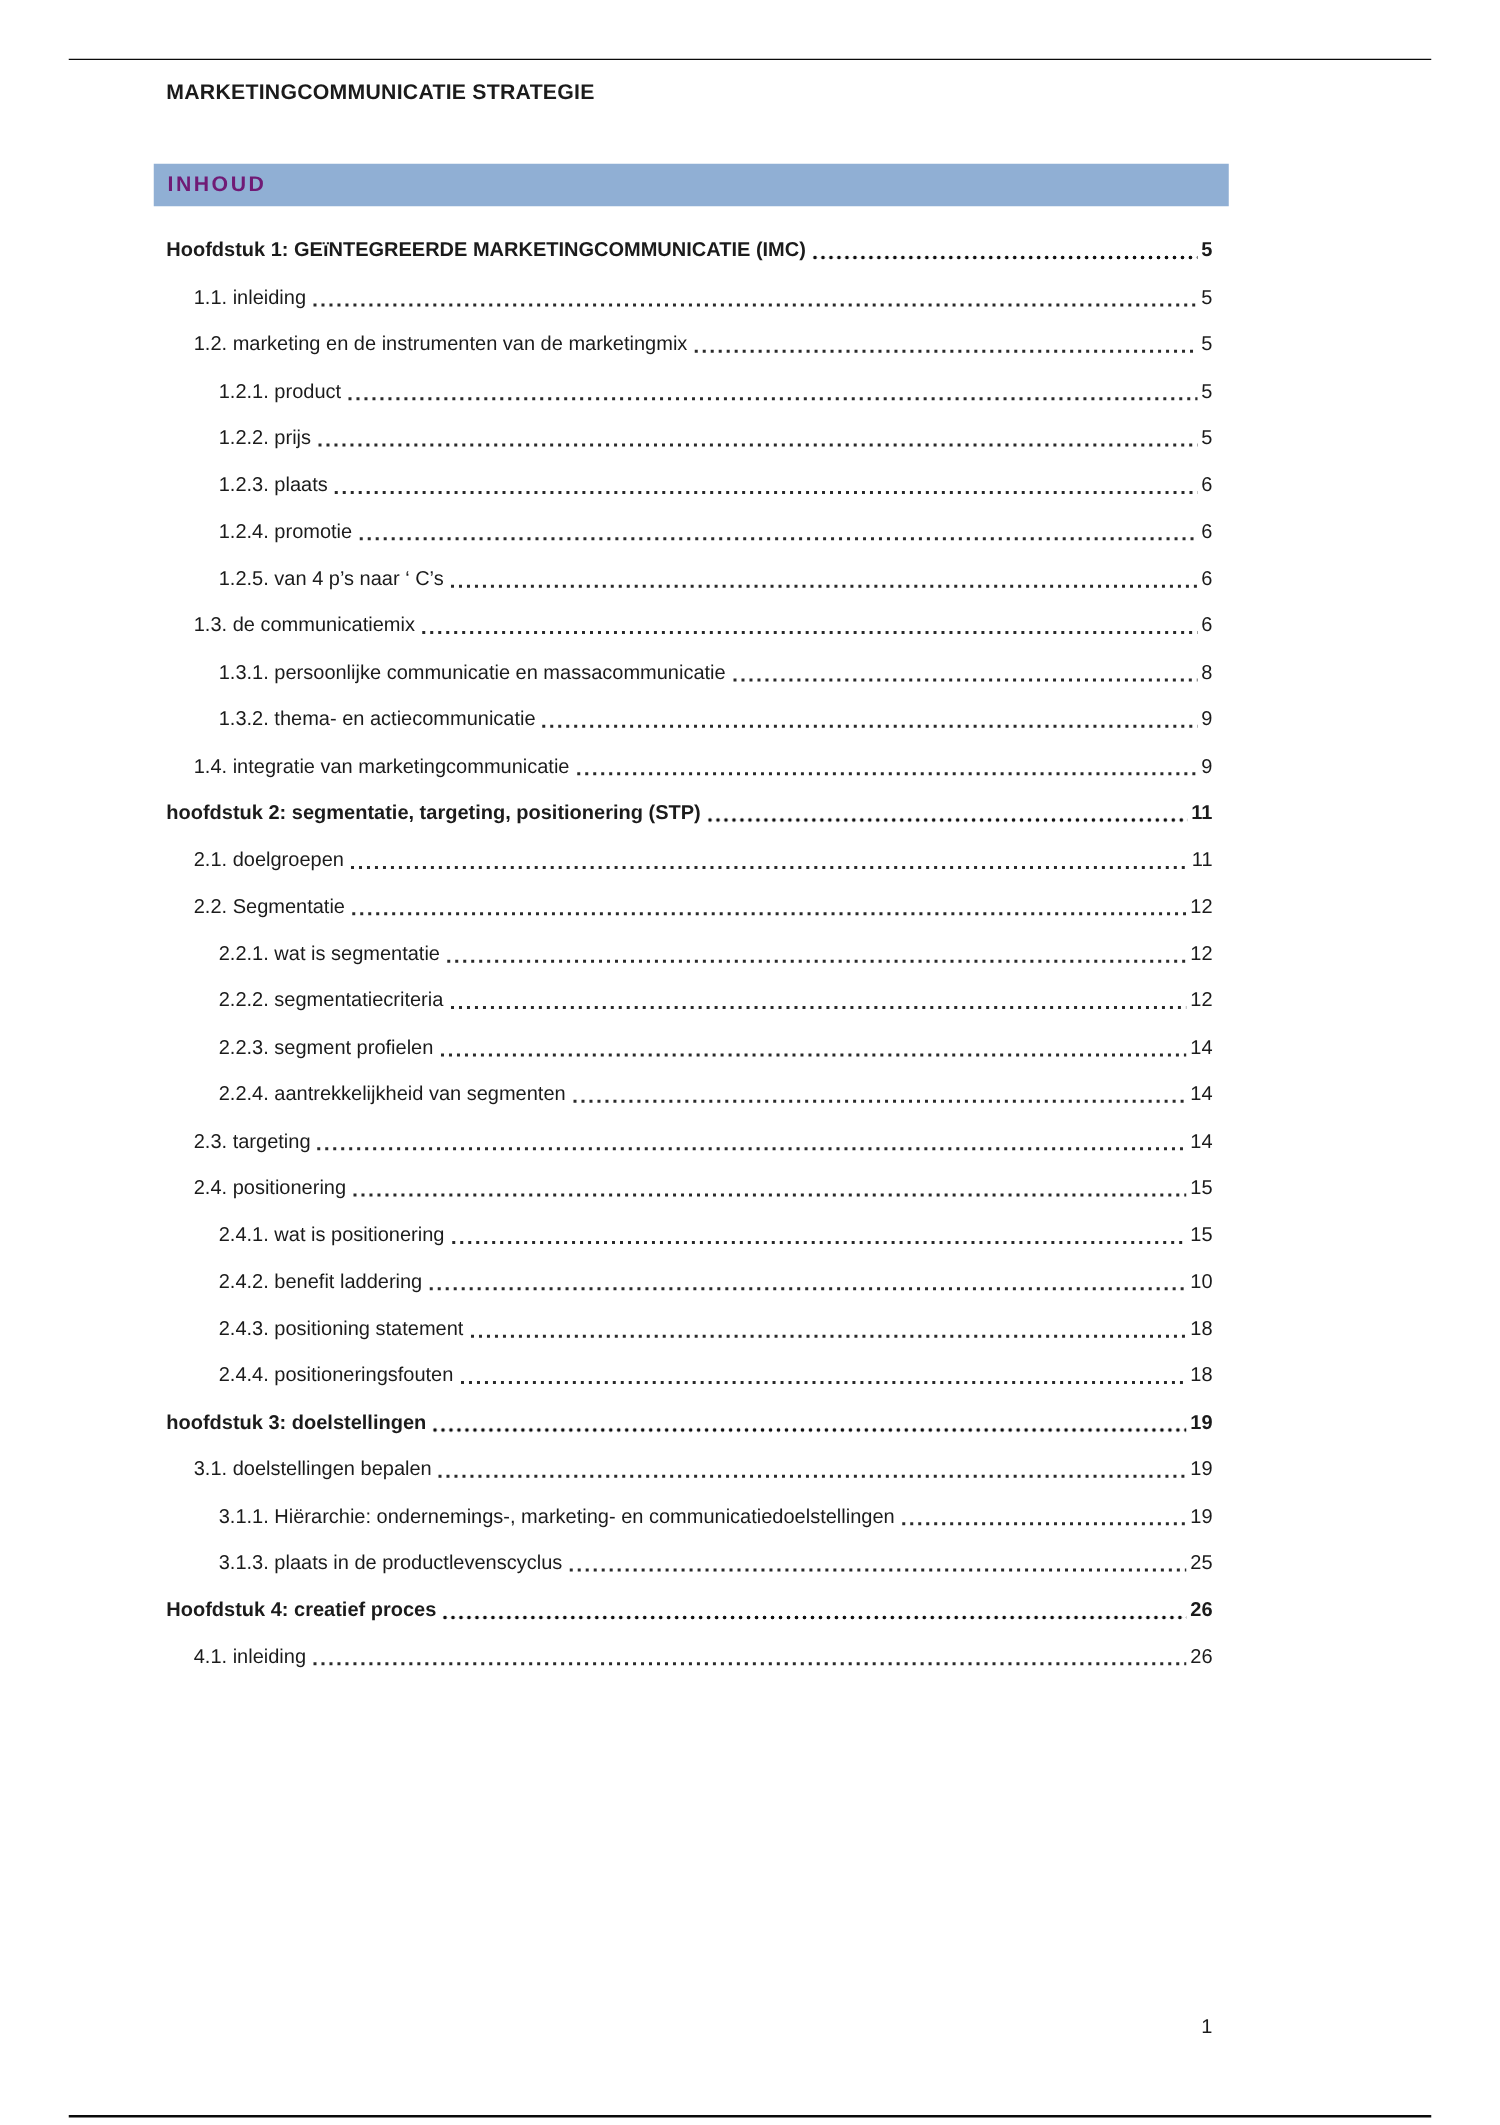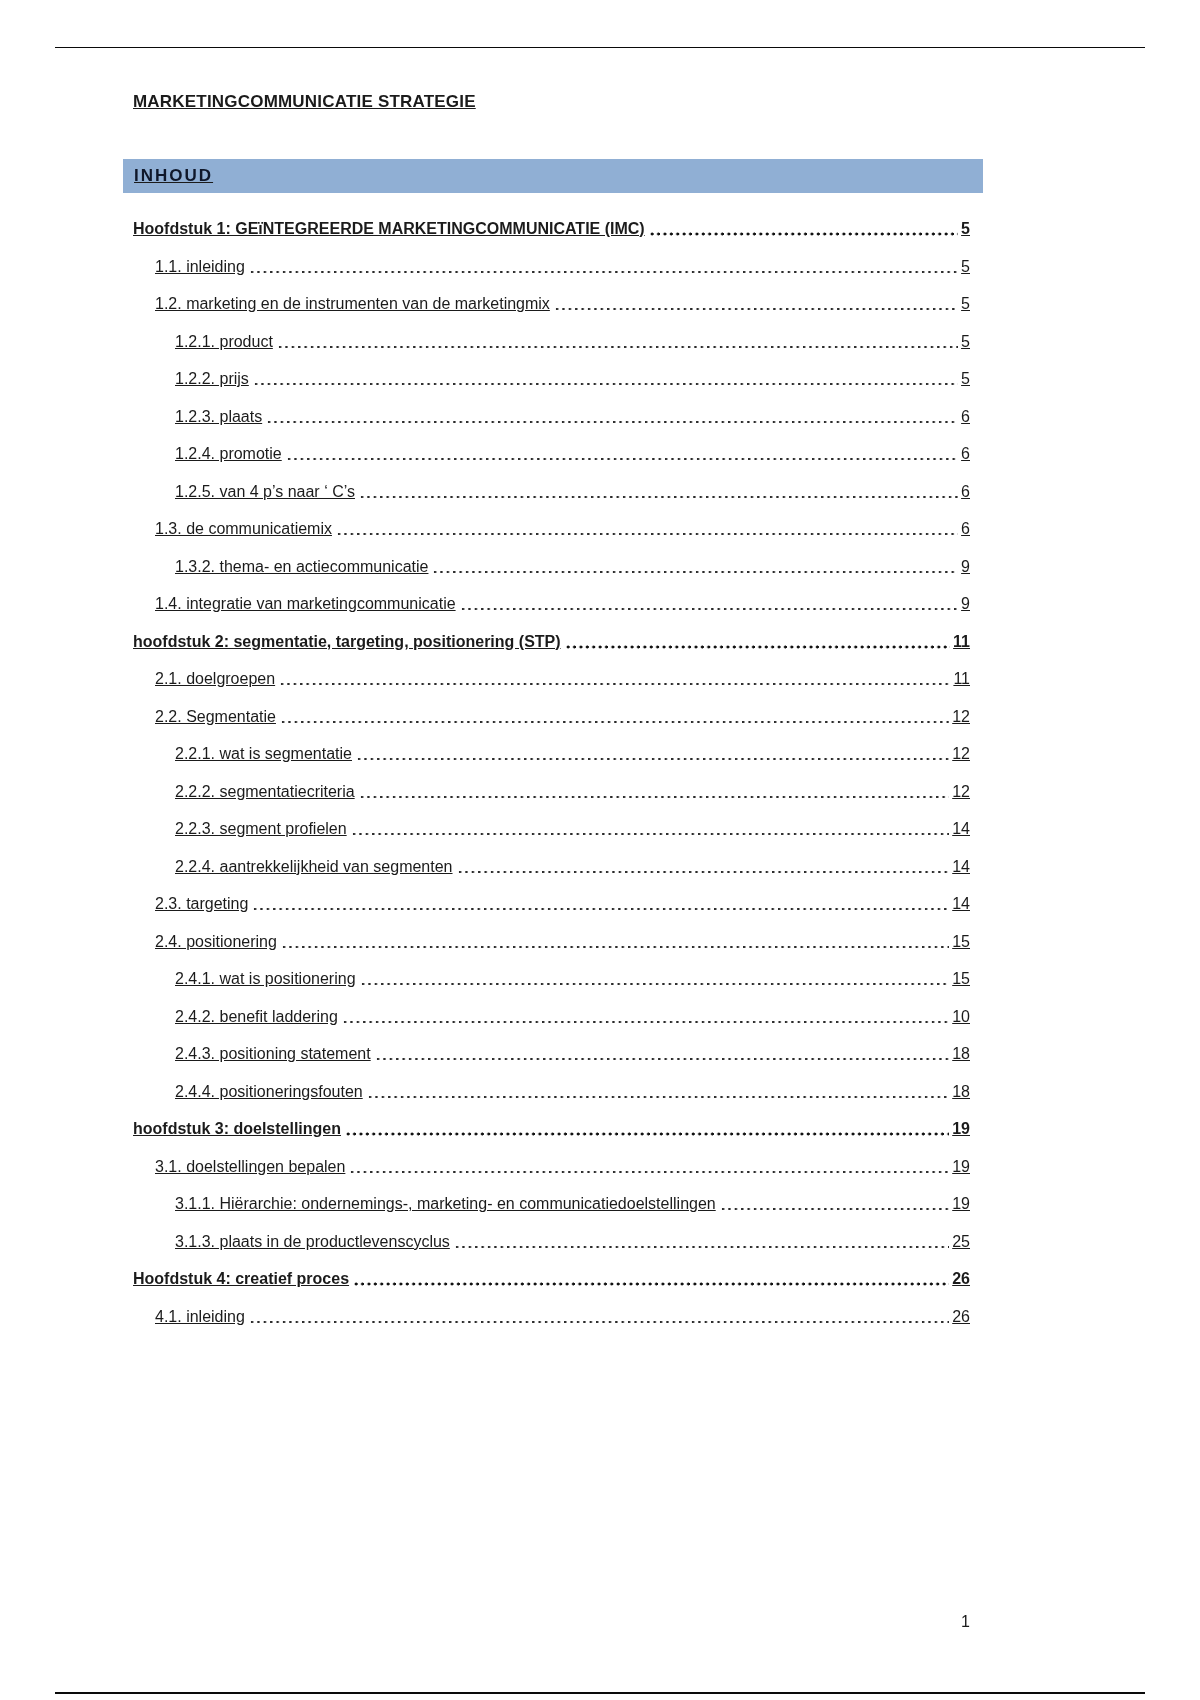--- a/index.html
+++ b/index.html
@@ -20,36 +20,35 @@
     right: 55px;
     height: 0;
     border-top: 2px solid #0a0a0a;
   }
   .top-rule { top: 47px; border-top-width: 1.5px; }
   .bottom-rule { top: 1692px; border-top-width: 2.5px; }
 
   .content {
     position: absolute;
     left: 123px;
-    top: 92px;
+    top: 64px;
     width: 860px;
-    text-decoration: underline;
   }
   .doc-title {
     padding-left: 10px;
     font-size: 17px;
     line-height: 20px;
     font-weight: bold;
     letter-spacing: 0.2px;
   }
   .toc-banner {
     margin-top: 47px;
     height: 34px;
     background: #90AFD4;
-    color: #0f172a;
+    color: #701a75;
     display: flex;
     align-items: center;
     padding-left: 11px;
   }
   .toc-banner span {
     font-size: 17px;
     font-weight: bold;
     letter-spacing: 2px;
   }
   .toc-list {
@@ -143,20 +142,25 @@
           <span class="toc-label">1.2.5. van 4 p’s naar ‘ C’s</span>
           <span class="toc-leader"></span>
           <span class="toc-page">6</span>
         </div>
         <div class="toc-entry level-2">
           <span class="toc-label">1.3. de communicatiemix</span>
           <span class="toc-leader"></span>
           <span class="toc-page">6</span>
         </div>
         <div class="toc-entry level-3">
+          <span class="toc-label">1.3.1. persoonlijke communicatie en massacommunicatie</span>
+          <span class="toc-leader"></span>
+          <span class="toc-page">8</span>
+        </div>
+        <div class="toc-entry level-3">
           <span class="toc-label">1.3.2. thema- en actiecommunicatie</span>
           <span class="toc-leader"></span>
           <span class="toc-page">9</span>
         </div>
         <div class="toc-entry level-2">
           <span class="toc-label">1.4. integratie van marketingcommunicatie</span>
           <span class="toc-leader"></span>
           <span class="toc-page">9</span>
         </div>
         <div class="toc-entry level-1 bold">

